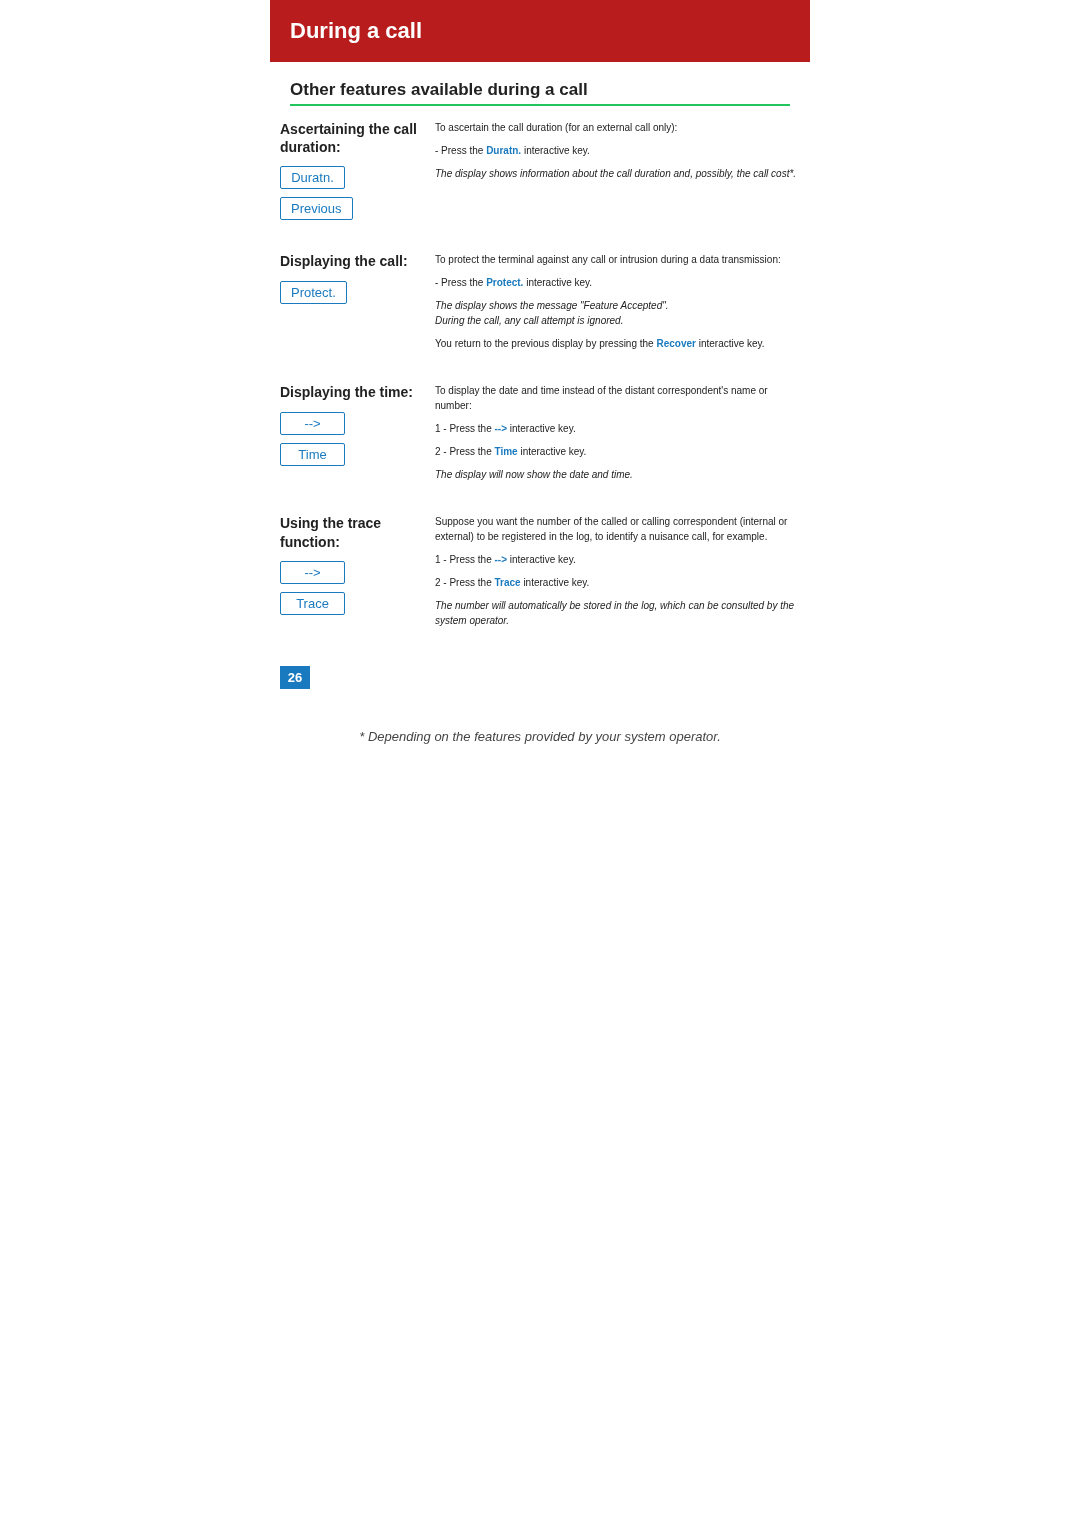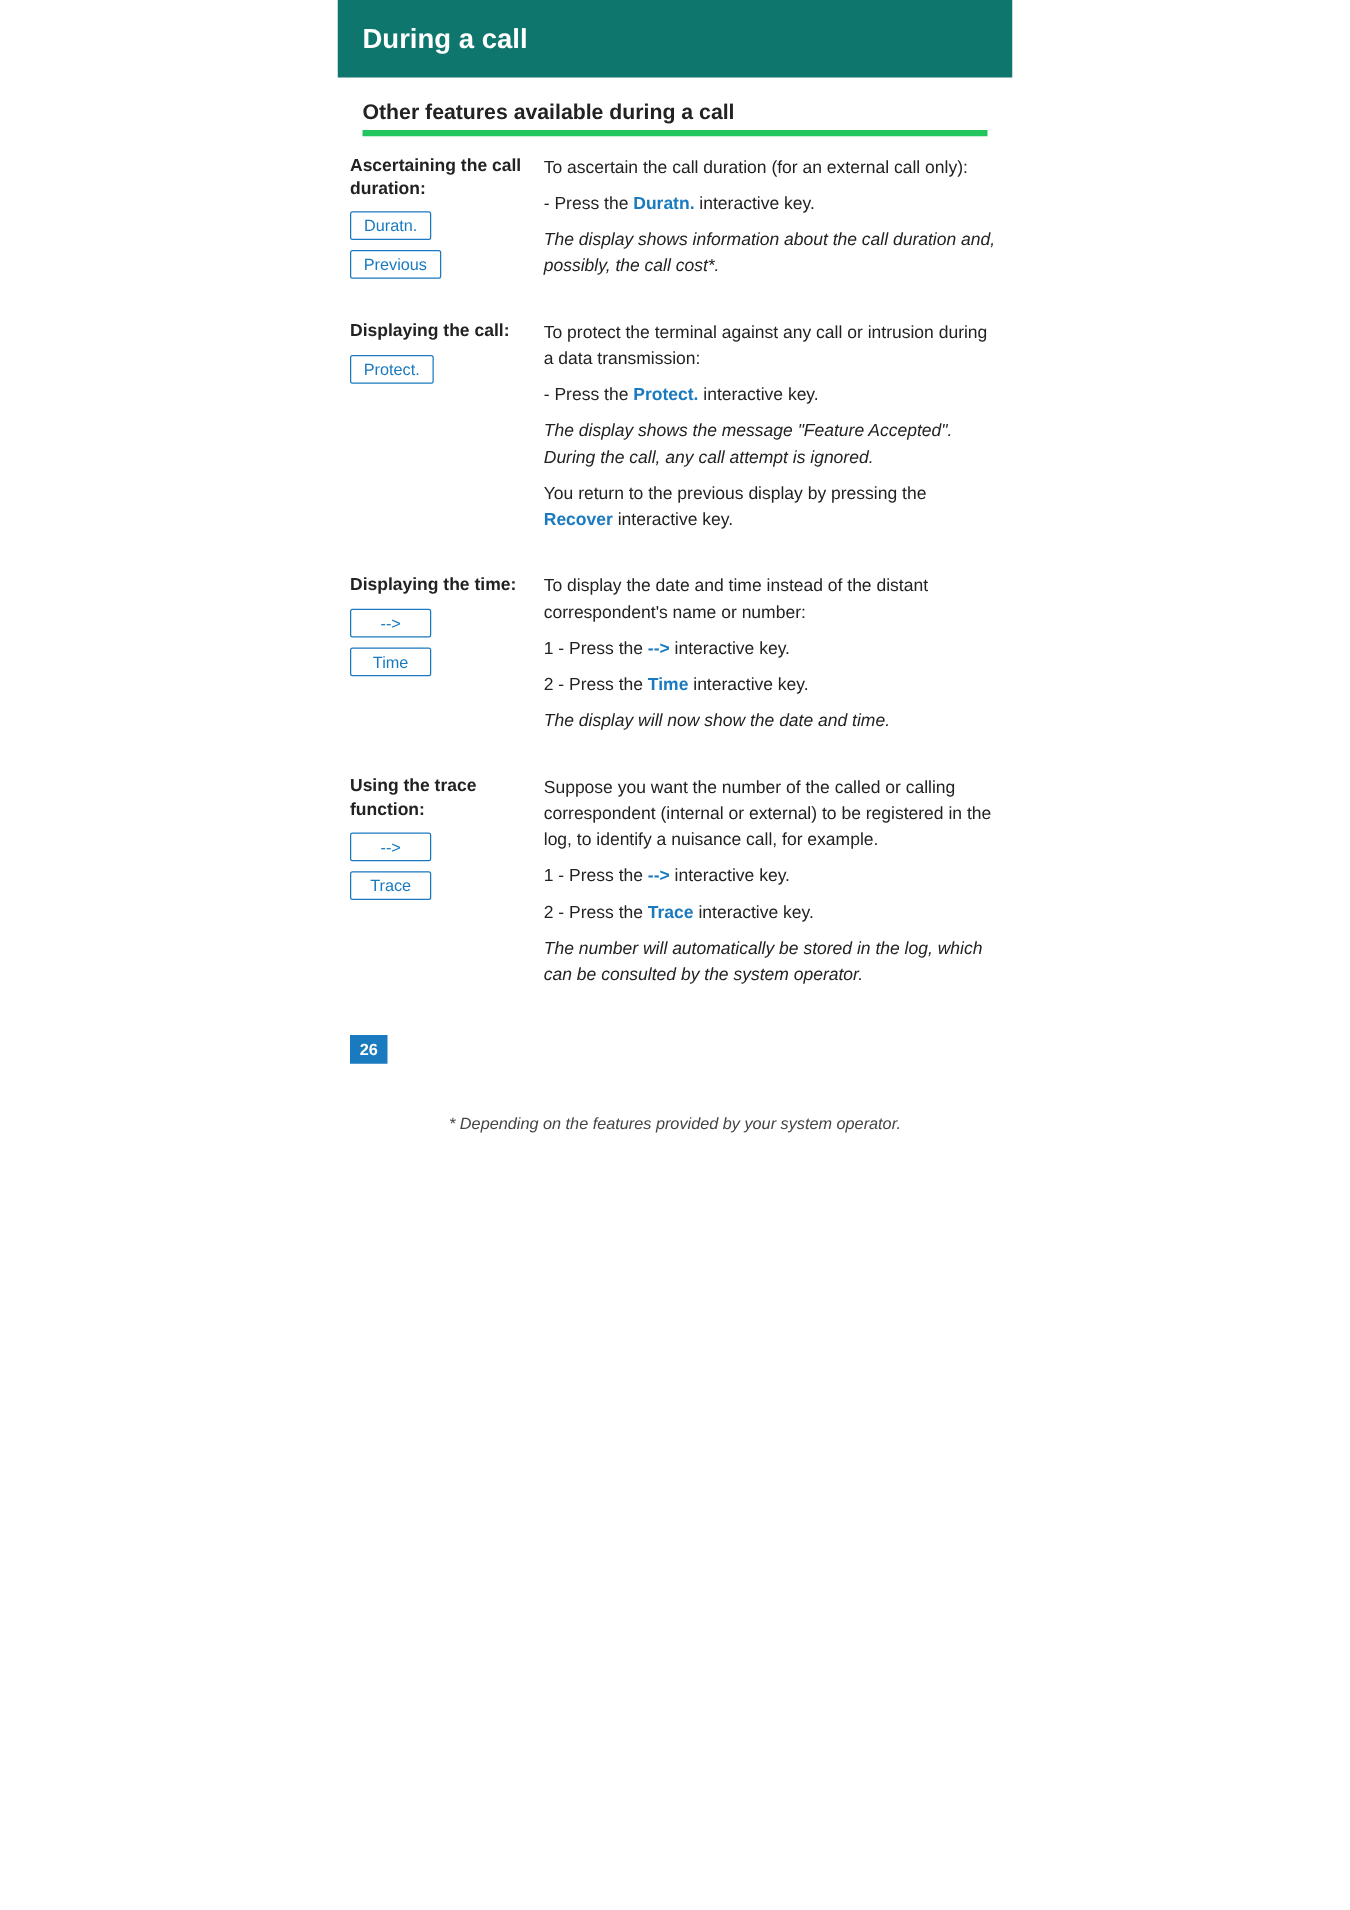--- a/index.html
+++ b/index.html
@@ -6,34 +6,34 @@
     body {
       font-family: Arial, sans-serif;
       font-size: 14px;
       background: #fff;
       color: #222;
       width: 540px;
       margin: 0 auto;
     }
 
     .page-header {
-      background: #0f766e;
+      background: #b91c1c;
       padding: 18px 20px 18px 20px;
       margin-bottom: 18px;
     }
     .page-header h1 {
       color: #fff;
       font-size: 22px;
       font-weight: bold;
     }
 
     .section-title {
       font-size: 17px;
       font-weight: bold;
-      border-bottom: 5px solid #22c55e;
+      border-bottom: 2px solid #22c55e;
       padding-bottom: 4px;
       margin: 0 10px 14px 10px;
     }
 
     .content-area {
       padding: 0 10px;
     }
 
     .feature-block {
       display: flex;
@@ -65,21 +65,21 @@
       font-size: 13px;
       cursor: pointer;
       margin-bottom: 8px;
       min-width: 65px;
       text-align: center;
       border-radius: 2px;
     }
 
     .feature-right {
       flex: 1;
-      font-size: 14px;
+      font-size: 10px;
       line-height: 1.5;
     }
 
     .feature-right p {
       margin-bottom: 8px;
     }
 
     .feature-right .italic {
       font-style: italic;
     }

